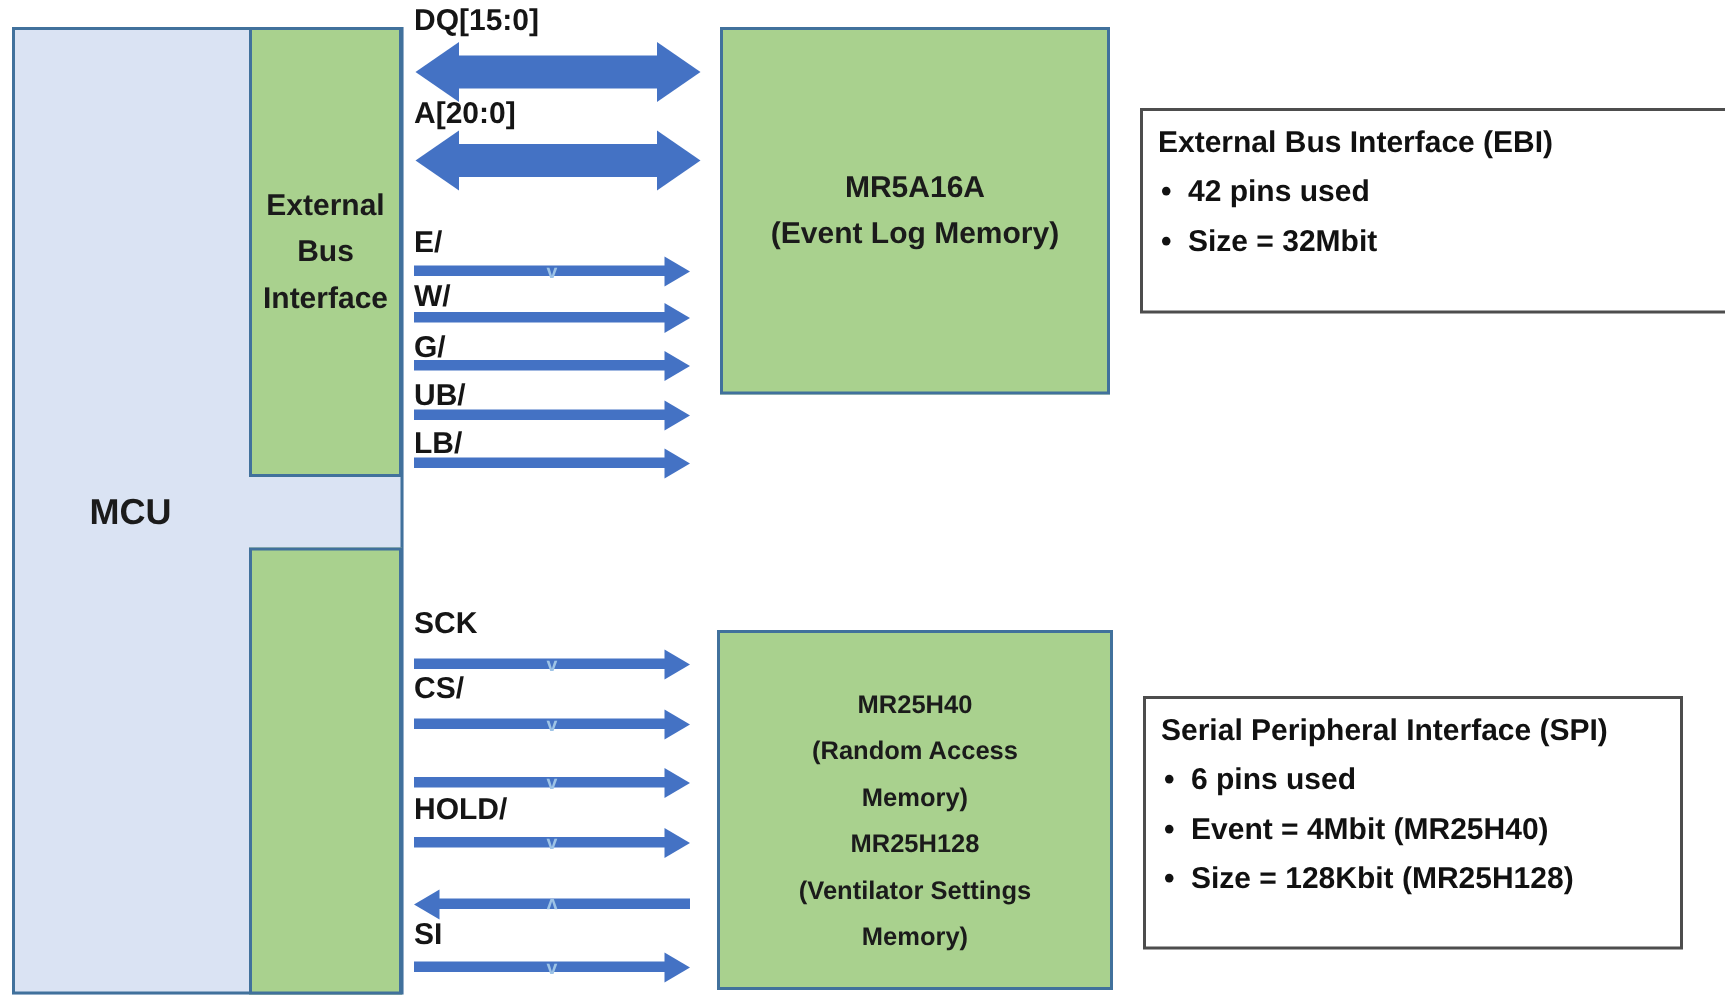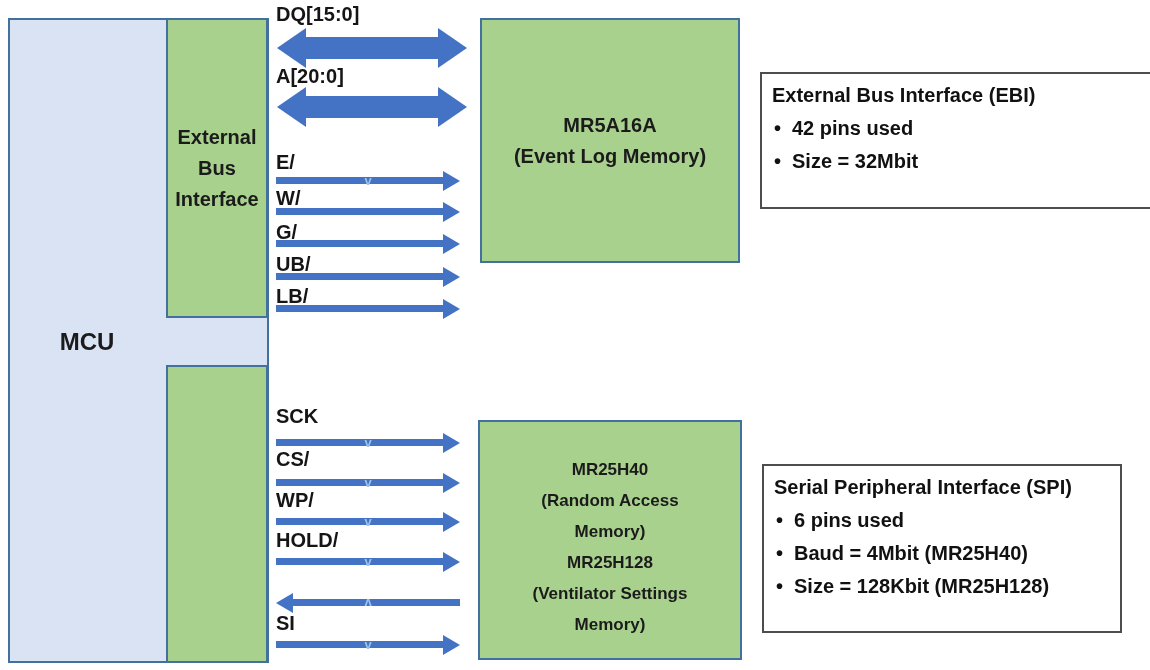--- a/index.html
+++ b/index.html
@@ -121,21 +121,20 @@
   </div>
   <div class="mark" style="top:435px">v</div>
 
   <div class="sig-label" style="top:447px">CS/</div>
   <div class="arrow-thin" style="top:473px">
     <span class="thin-body-r"></span>
     <span class="thin-head-r"></span>
   </div>
   <div class="mark" style="top:475px">v</div>
 
-  <div class="sig-label" style="top:488px">WP/</div>
   <div class="arrow-thin" style="top:512px">
     <span class="thin-body-r"></span>
     <span class="thin-head-r"></span>
   </div>
   <div class="mark" style="top:514px">v</div>
 
   <div class="sig-label" style="top:528px">HOLD/</div>
   <div class="arrow-thin" style="top:552px">
     <span class="thin-body-r"></span>
     <span class="thin-head-r"></span>
@@ -160,18 +159,18 @@
     <ul>
       <li>42 pins used</li>
       <li>Size = 32Mbit</li>
     </ul>
   </div>
 
   <div class="note" style="left:762px;top:464px;width:360px;height:169px">
     <div class="note-title">Serial Peripheral Interface (SPI)</div>
     <ul>
       <li>6 pins used</li>
-      <li>Baud = 4Mbit (MR25H40)</li>
+      <li>Event = 4Mbit (MR25H40)</li>
       <li>Size = 128Kbit (MR25H128)</li>
     </ul>
   </div>
 
 </div>
 
 </body></html>

